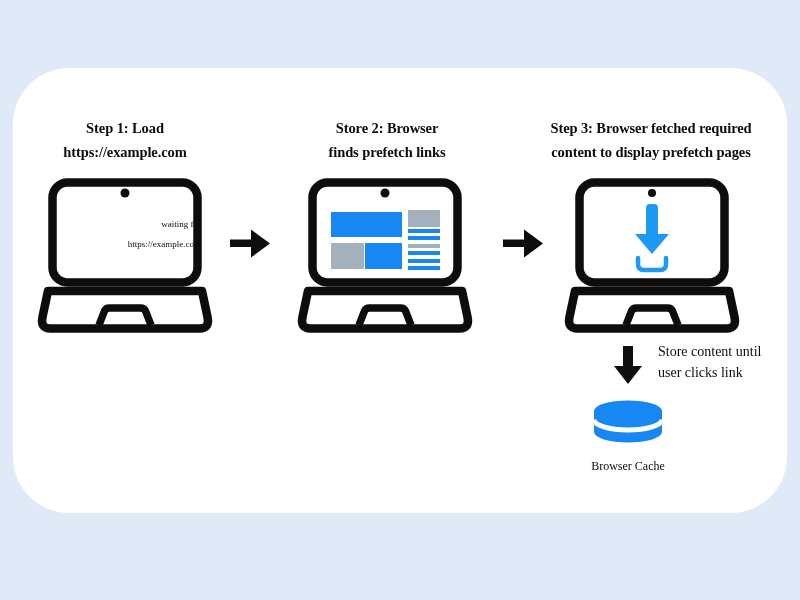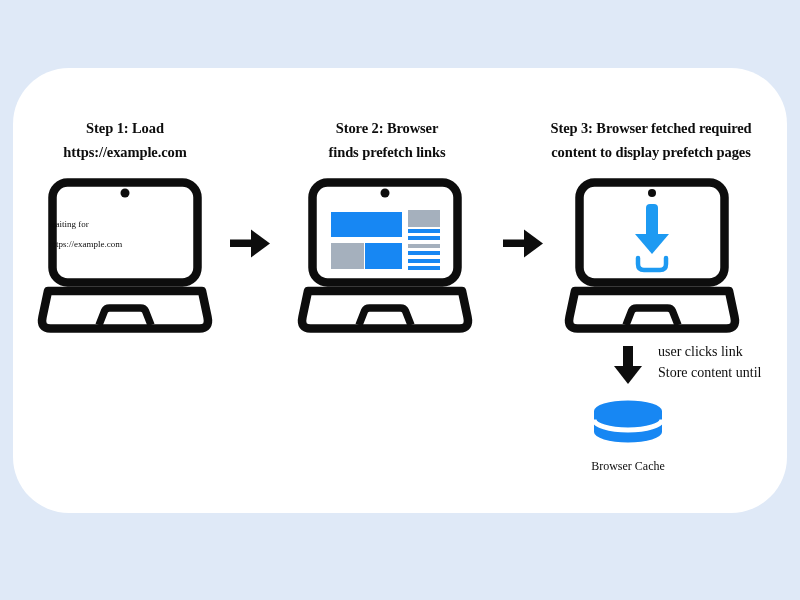--- a/index.html
+++ b/index.html
@@ -17,21 +17,21 @@
     text-align:center;white-space:nowrap;
     font-size:14.5px;font-weight:600;line-height:24px;letter-spacing:-0.1px;
   }
   #title-1{left:125px}#title-2{left:387px}#title-3{left:651px}
   .laptop{position:absolute;width:180px;height:162px;}
   #laptop-1{left:35px;top:172px}
   #laptop-2{left:295px;top:172px}
   #laptop-3{left:562px;top:172px}
   .laptop svg.chassis{position:absolute;left:0;top:0}
   .screen-text{
-    position:absolute;left:14px;right:14px;top:42px;text-align:left;
+    position:absolute;left:0;right:14px;top:42px;text-align:right;
     font-size:9px;line-height:20px;white-space:nowrap;
   }
   .wireframe{position:absolute;left:36px;top:38px;width:109px;height:62px;}
   .wf{position:absolute;}
   .wf-hero{left:0;top:1.5px;width:71px;height:25.5px;background:var(--blue,#1787f3);}
   .wf-thumb-gray{left:0;top:33px;width:32.5px;height:25.5px;background:var(--gray,#a5b0bd);}
   .wf-thumb-blue{left:34px;top:32.5px;width:36.5px;height:26px;background:var(--blue,#1787f3);}
   .wf-col{left:76.5px;top:0;width:32.5px;}
   .wf-col-head{width:32.5px;height:17px;background:var(--gray,#a5b0bd);}
   .stripe{width:32.5px;height:4px;margin-top:3.4px;background:var(--blue,#1787f3);}
@@ -129,22 +129,22 @@
       </g>
     </svg>
   </div>
 
   <svg class="arrow" id="arrow-down" viewBox="0 0 28 40" width="28" height="40">
     <rect x="9" y="0" width="10" height="22" fill="var(--ink)"></rect>
     <polygon points="0,20 28,20 14,38" fill="var(--ink)"></polygon>
   </svg>
 
   <div class="note-text">
+    <div>Store content until</div>
     <div>user clicks link</div>
-    <div>Store content until</div>
   </div>
 
   <svg id="cache-icon" viewBox="0 0 72 45" width="72" height="45">
     <path d="M2 12 a34 10.5 0 0 1 68 0 v21 a34 10.5 0 0 1 -68 0 z" fill="var(--blue)"></path>
     <path d="M2 20.5 a34 10.5 0 0 0 68 0" fill="none" stroke="var(--card)" stroke-width="5"></path>
   </svg>
 
   <div class="cache-label">Browser Cache</div>
 </div>
 

